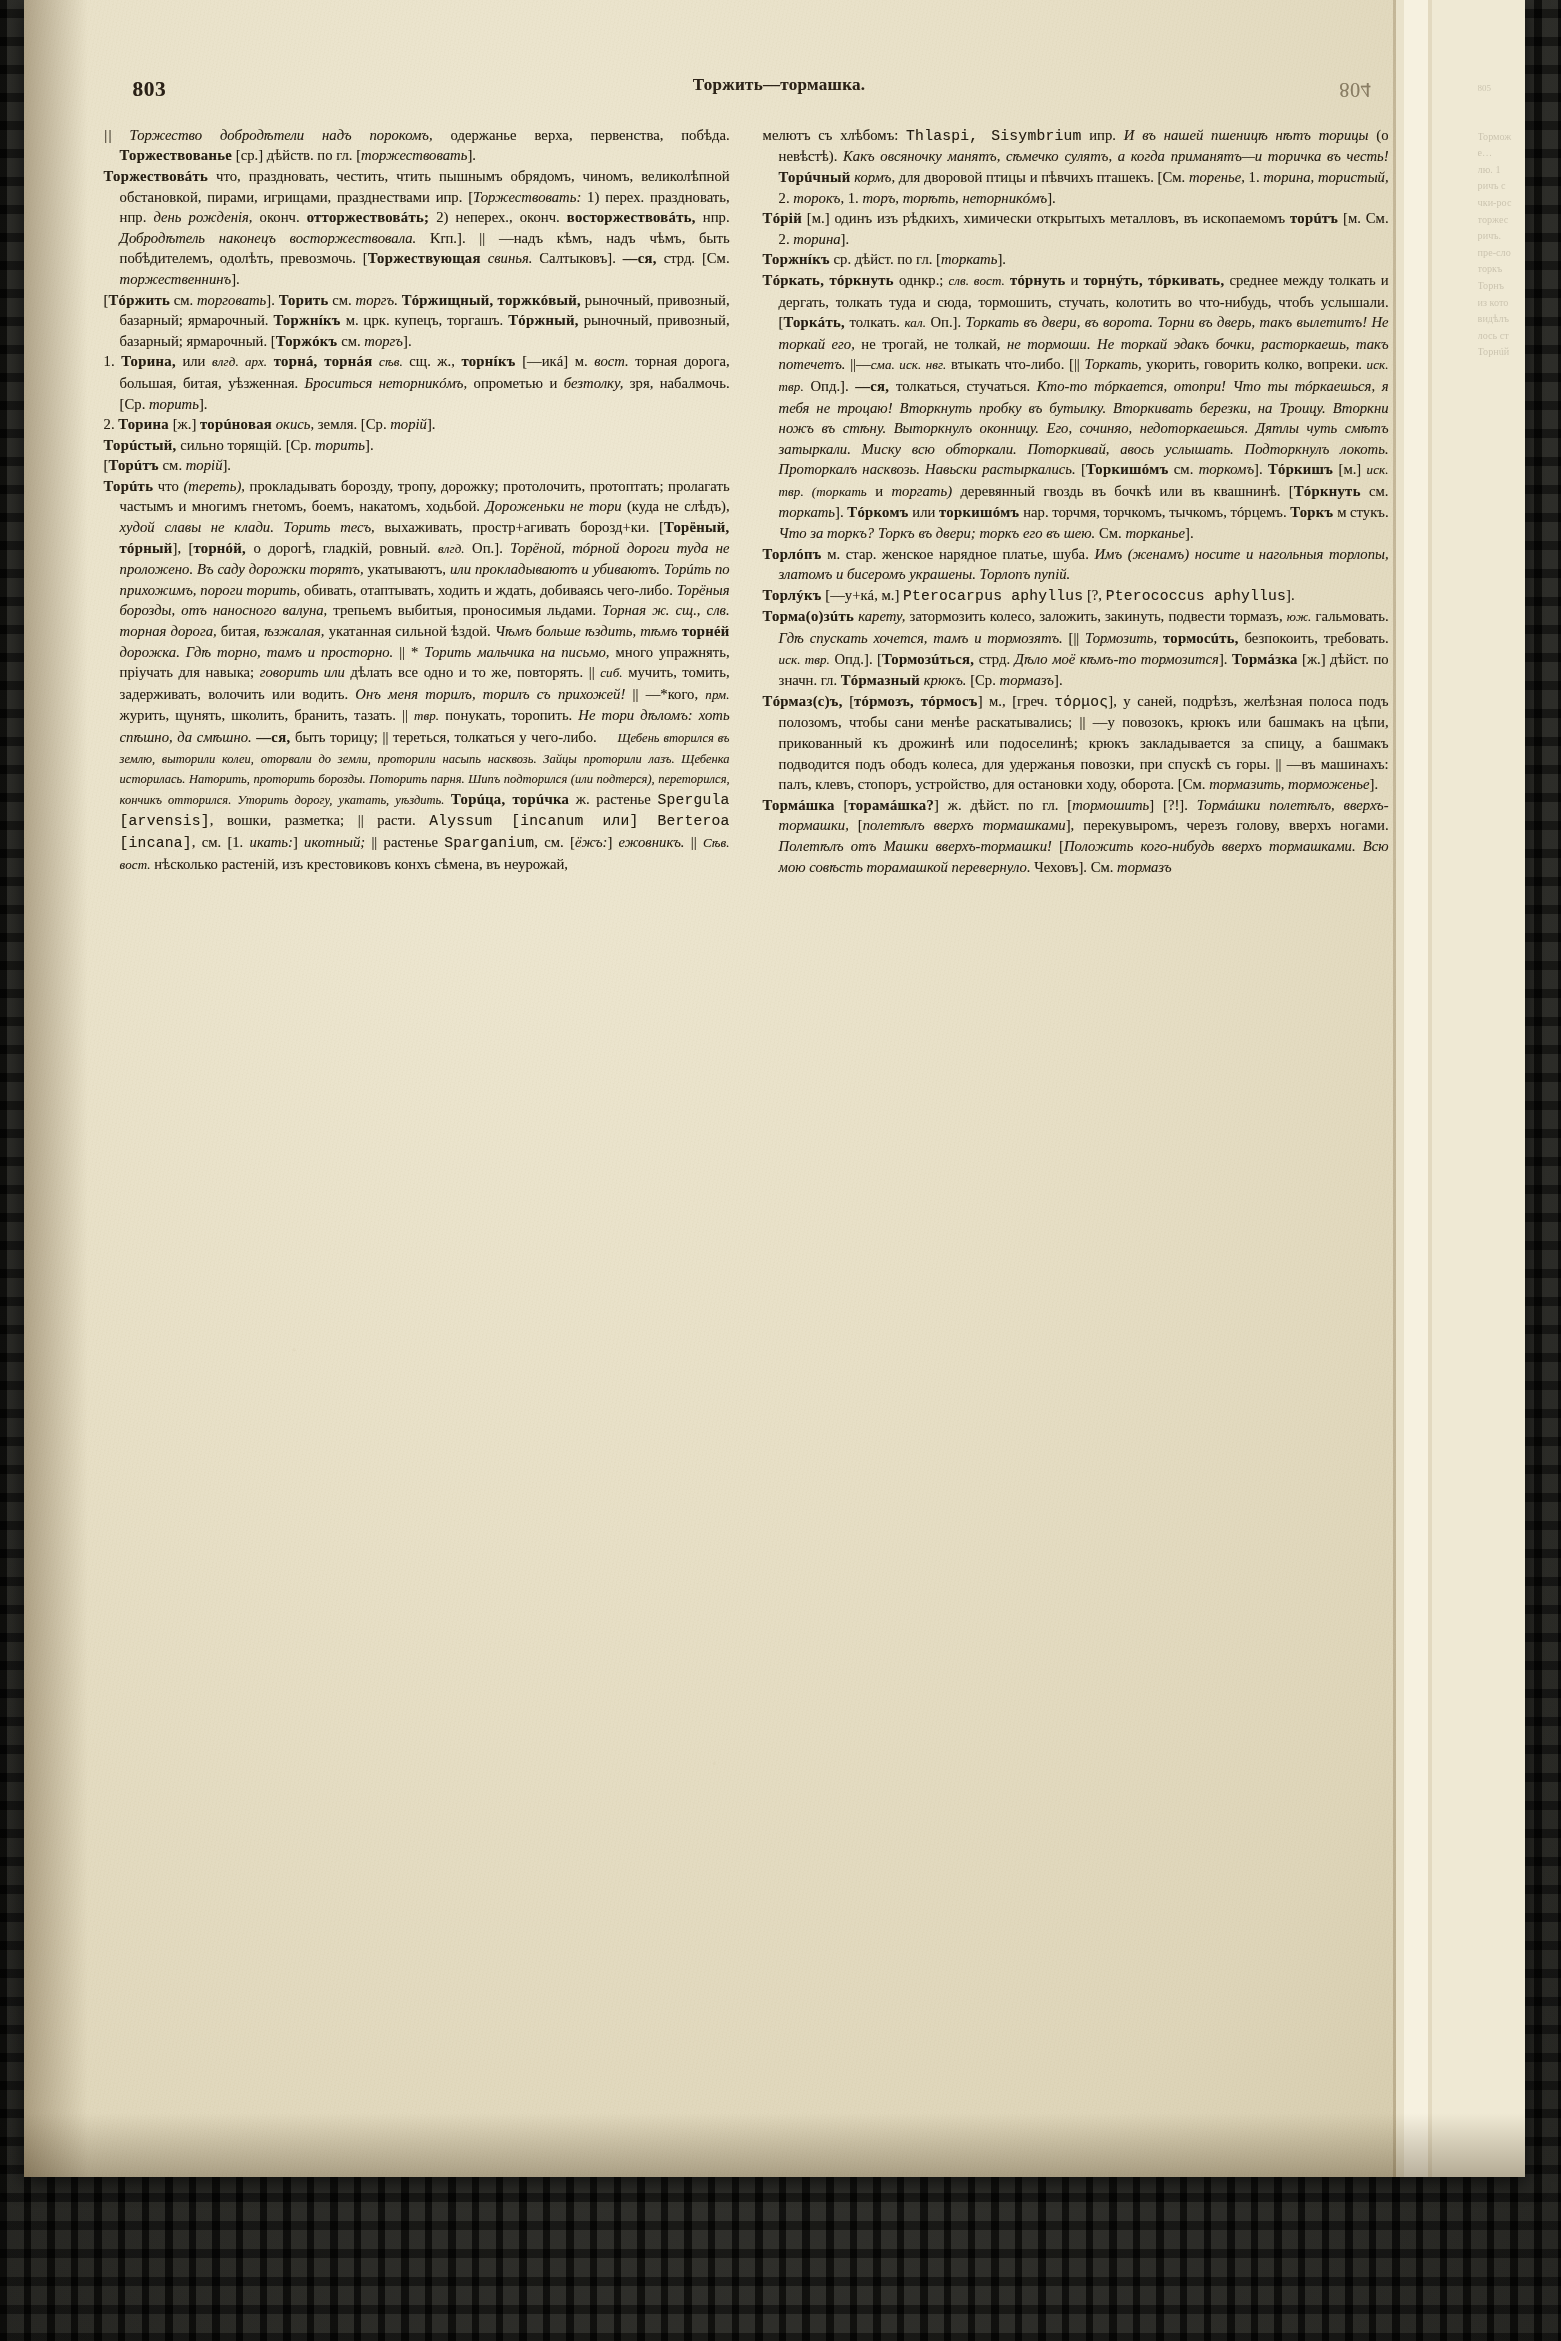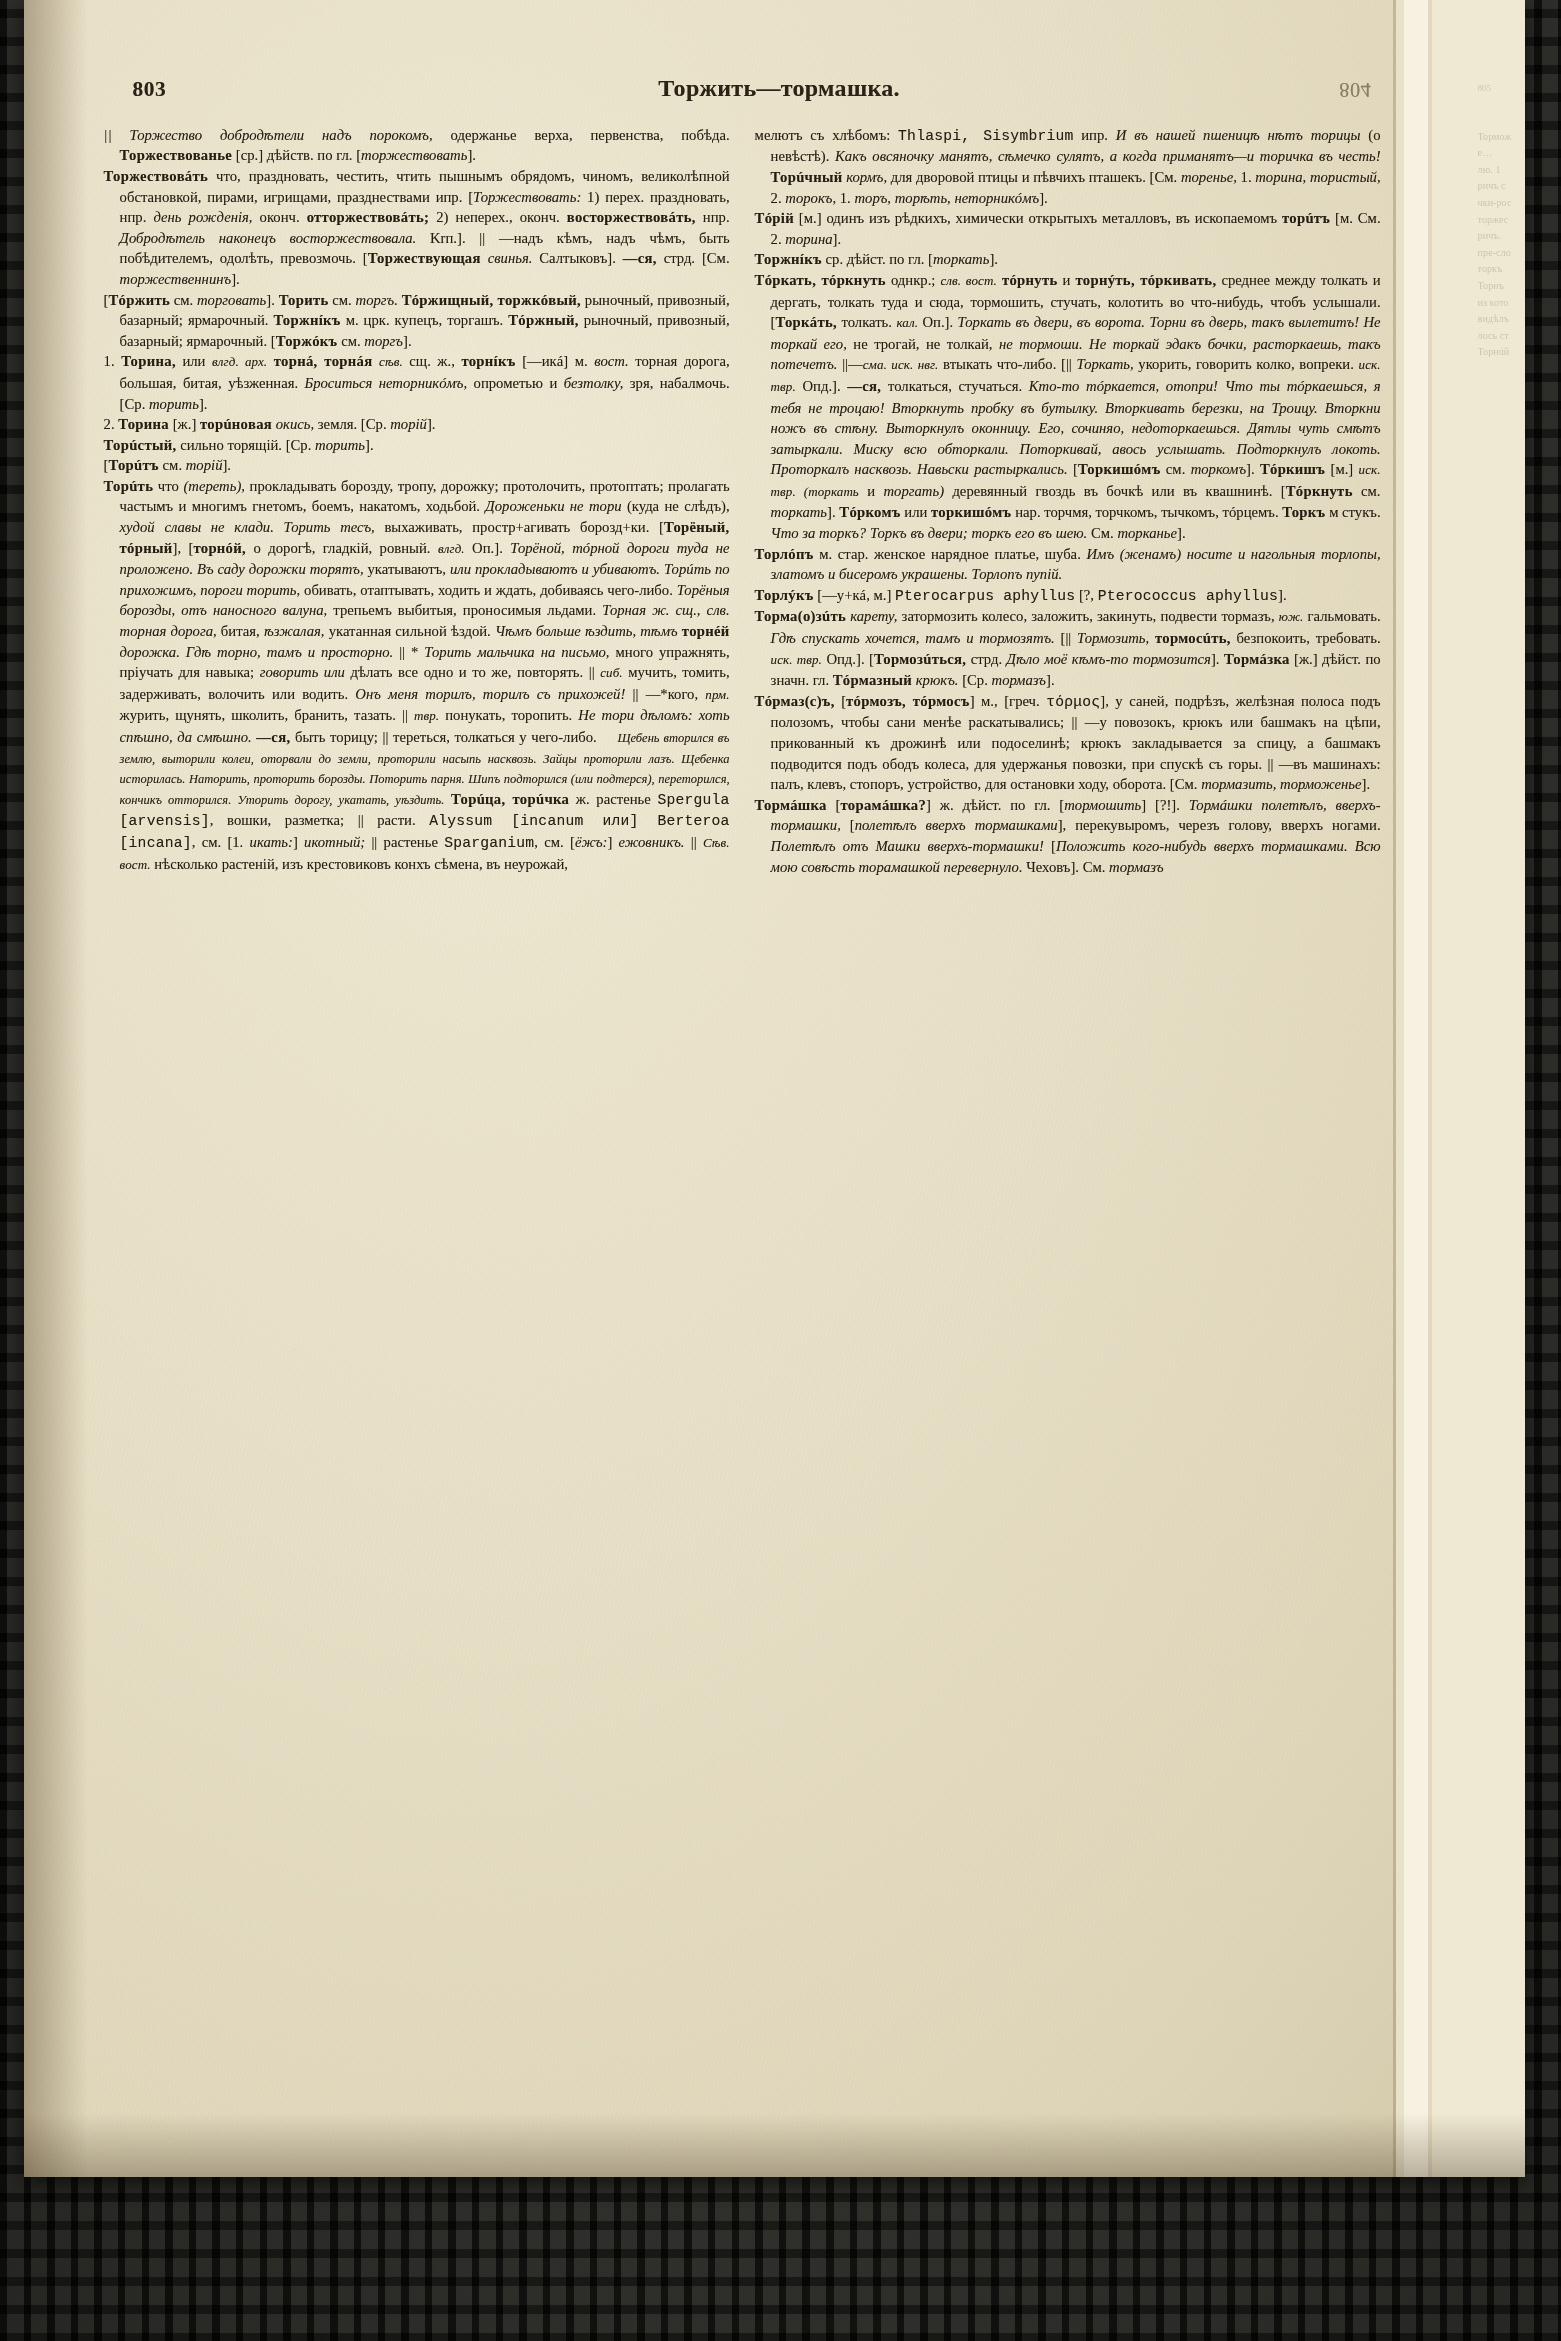--- a/index.html
+++ b/index.html
@@ -74,26 +74,26 @@
   .folio-left{
     position:absolute;left:29px;top:13px;font-size:21.4px;letter-spacing:0.5px;
     font-weight:700;color:#2a2117;text-align:right;
   }
   .folio-right{
     position:absolute;right:19.3px;top:14px;font-size:20.4px;letter-spacing:0.5px;
     color:#6d6047;opacity:.75;transform:scaleY(-1);
   }
   .runtitle{
     position:absolute;left:0;right:0;top:10.7px;text-align:center;
-    font-size:24px;font-weight:700;letter-spacing:0.3px;color:#2c2318;
+    font-size:17px;font-weight:700;letter-spacing:0.3px;color:#2c2318;
     padding-left:64px;
   }
 
   .cols{
-    position:relative;display:flex;gap:25px;margin-top:11.8px;
+    position:relative;display:flex;gap:33px;margin-top:11.8px;
   }
   .col{width:626px;}
 
   .entry{
     font-size:14.7px;line-height:20.6px;
     text-align:justify;text-justify:inter-word;
     hyphens:manual;margin:0 0 0 0;
     text-indent:-16px;padding-left:16px;
     color:#241d12;
   }

